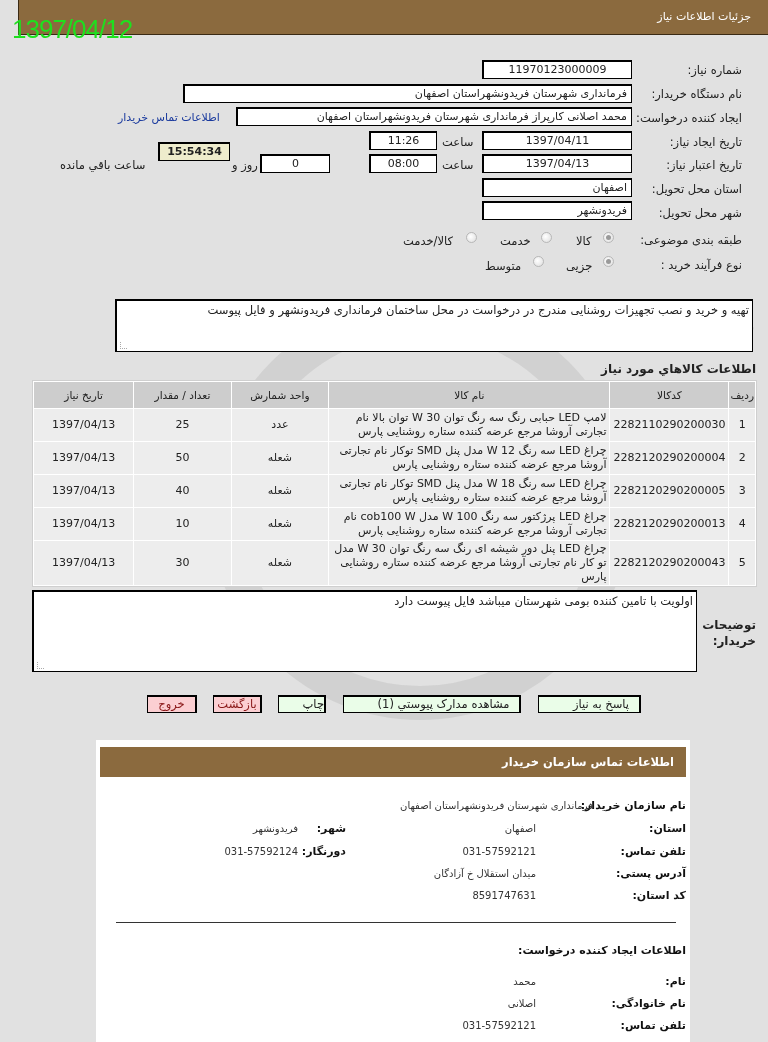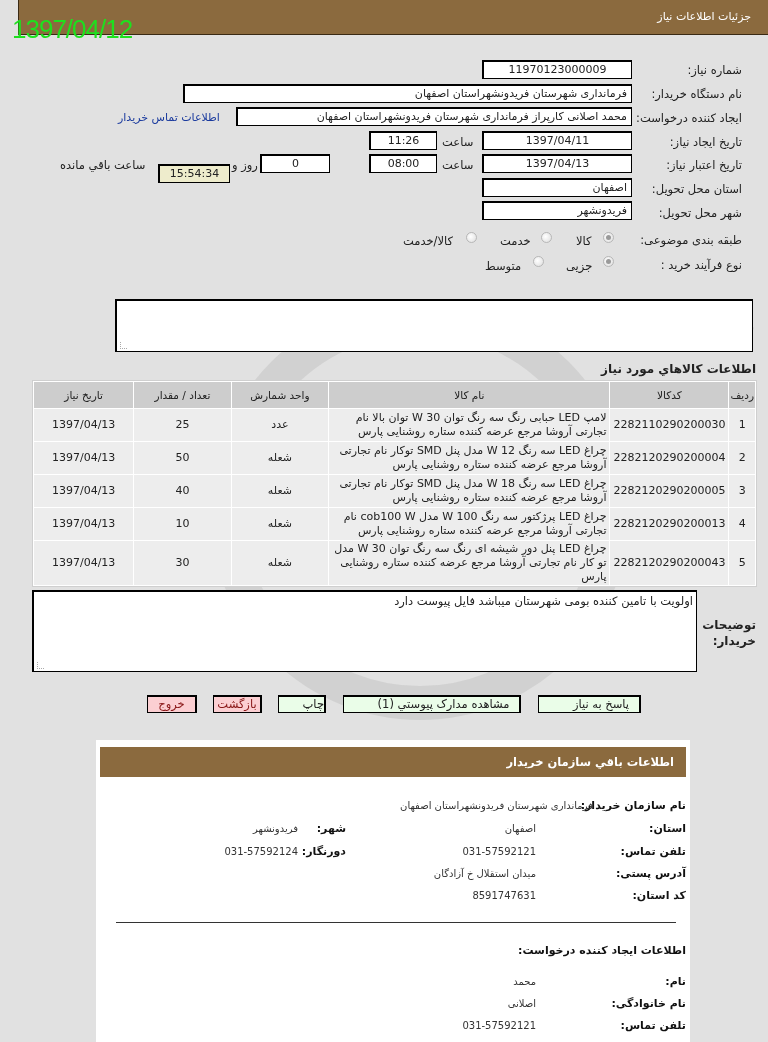--- a/index.html
+++ b/index.html
@@ -59,21 +59,21 @@
 <div class="abs box c" style="left:482px;top:131px;width:150px;">1397/04/11</div>
 <div class="abs lbl" style="left:442px;top:135px;">ساعت</div>
 <div class="abs box c" style="left:369px;top:131px;width:68px;">11:26</div>
 
 <div class="abs lbl" style="right:26px;top:158px;">تاریخ اعتبار نیاز:</div>
 <div class="abs box c" style="left:482px;top:154px;width:150px;">1397/04/13</div>
 <div class="abs lbl" style="left:442px;top:158px;">ساعت</div>
 <div class="abs box c" style="left:369px;top:154px;width:68px;">08:00</div>
 <div class="abs box c" style="left:260px;top:154px;width:70px;">0</div>
 <div class="abs lbl" style="left:232px;top:158px;">روز و</div>
-<div class="abs box c yellow" style="left:158px;top:164px;width:72px;">15:54:34</div>
+<div class="abs box c yellow" style="left:158px;top:142px;width:72px;font-weight:bold;">15:54:34</div>
 <div class="abs lbl" style="left:60px;top:158px;">ساعت باقي مانده</div>
 
 <div class="abs lbl" style="right:26px;top:182px;">استان محل تحویل:</div>
 <div class="abs box r" style="left:482px;top:178px;width:150px;">اصفهان</div>
 <div class="abs lbl" style="right:26px;top:206px;">شهر محل تحویل:</div>
 <div class="abs box r" style="left:482px;top:201px;width:150px;">فریدونشهر</div>
 
 <div class="abs lbl" style="right:26px;top:233px;">طبقه بندی موضوعی:</div>
 <span class="abs radio on" style="left:603px;top:232px;"></span>
 <span class="abs lbl" style="left:576px;top:234px;">کالا</span>
@@ -83,20 +83,21 @@
 <span class="abs lbl" style="left:403px;top:234px;">کالا/خدمت</span>
 
 <div class="abs lbl" style="right:26px;top:258px;">نوع فرآیند خرید :</div>
 <span class="abs radio on" style="left:603px;top:256px;"></span>
 <span class="abs lbl" style="left:566px;top:259px;">جزیی</span>
 <span class="abs radio" style="left:533px;top:256px;"></span>
 <span class="abs lbl" style="left:485px;top:259px;">متوسط</span>
 
 <div class="abs lbl bold" style="right:14px;top:321px;font-size:12px;">شرح کلي نياز:</div>
 <div class="abs ta" style="left:115px;top:299px;width:638px;height:53px;">
+  <span>تهیه و خرید و نصب تجهیزات روشنایی مندرج در درخواست در محل ساختمان فرمانداری فریدونشهر  و فایل پیوست</span>
   <span class="grip"></span>
 </div>
 
 <div class="abs lbl bold" style="right:12px;top:362px;font-size:12px;">اطلاعات کالاهاي مورد نياز</div>
 
 <table class="items">
   <thead>
     <tr>
       <th style="width:20px;">ردیف</th>
       <th style="width:96px;">کدکالا</th>
@@ -157,21 +158,21 @@
 </div>
 
 <div class="btn g" style="left:538px;width:103px;">پاسخ به نیاز</div>
 <div class="btn g" style="left:343px;width:178px;">مشاهده مدارک پیوستي (1)</div>
 <div class="btn g" style="left:278px;width:48px;">چاپ</div>
 <div class="btn p" style="left:213px;width:49px;">بازگشت</div>
 <div class="btn p" style="left:147px;width:50px;">خروج</div>
 
 <div class="abs panel"></div>
 <div class="abs panel-head">
-  <span class="t">اطلاعات باقي سازمان خریدار</span>
+  <span class="t">اطلاعات تماس سازمان خریدار</span>
 </div>
 
 <div class="abs k" style="right:82px;top:799px;">نام سازمان خریدار:</div>
 <div class="abs v" style="right:175px;top:800px;">فرمانداری شهرستان فریدونشهراستان اصفهان</div>
 
 <div class="abs k" style="right:82px;top:822px;">استان:</div>
 <div class="abs v" style="right:232px;top:823px;">اصفهان</div>
 <div class="abs k" style="right:422px;top:822px;">شهر:</div>
 <div class="abs v" style="right:470px;top:823px;">فریدونشهر</div>
 

